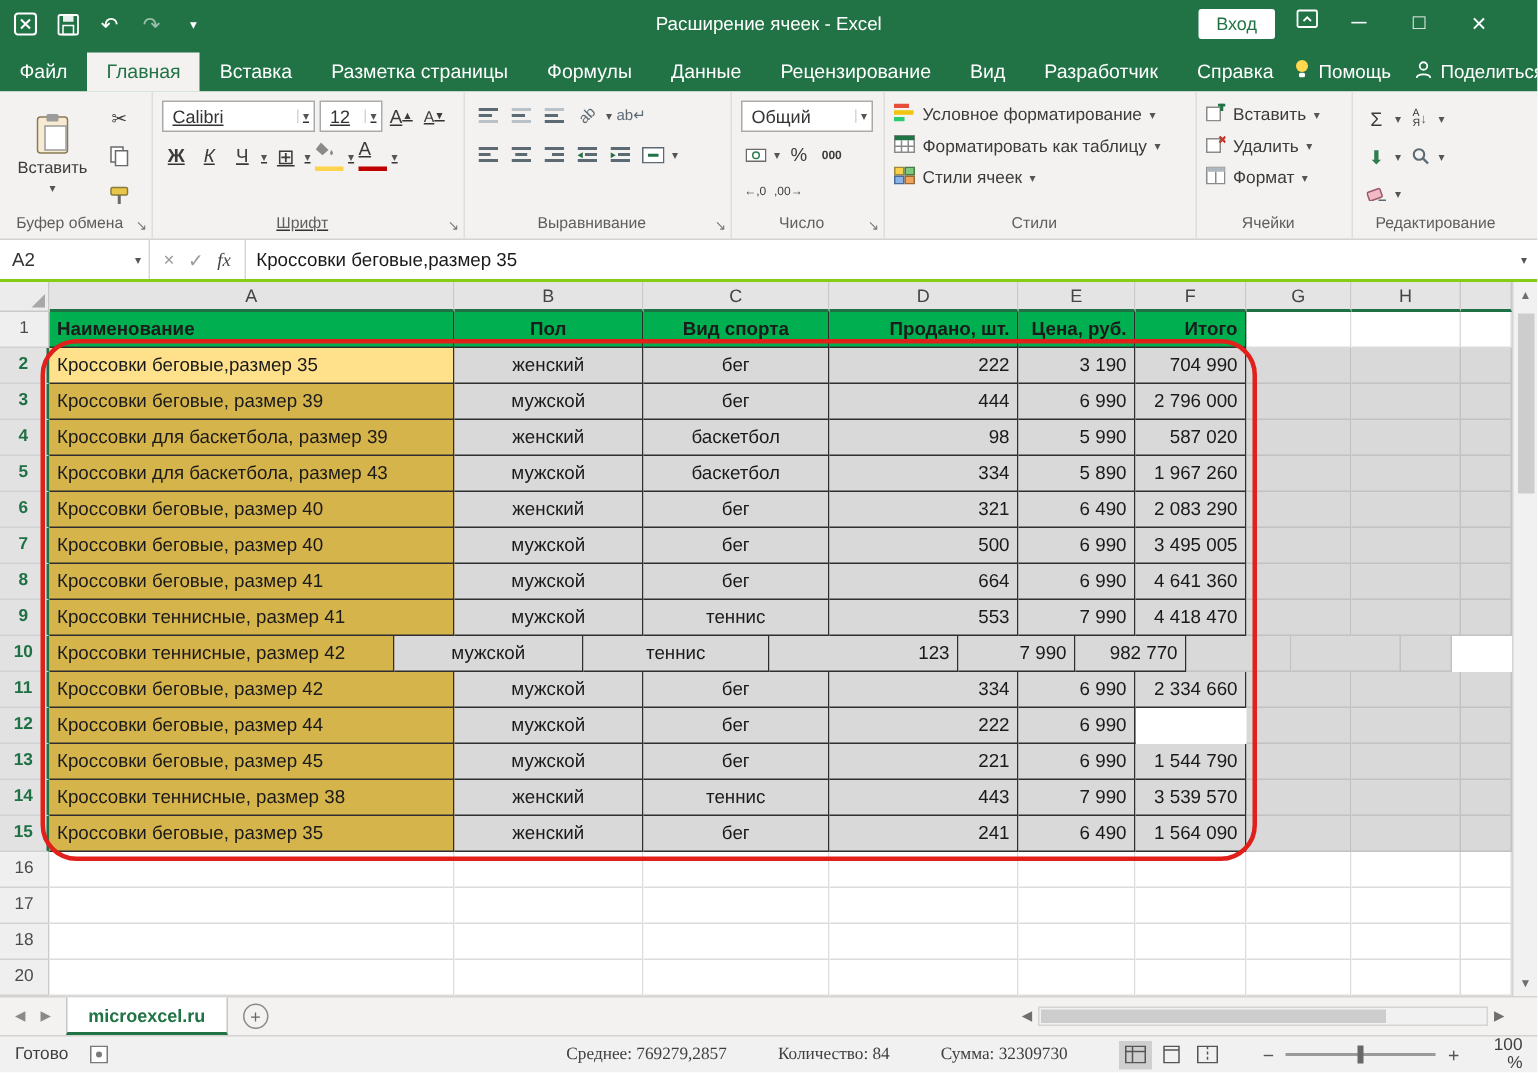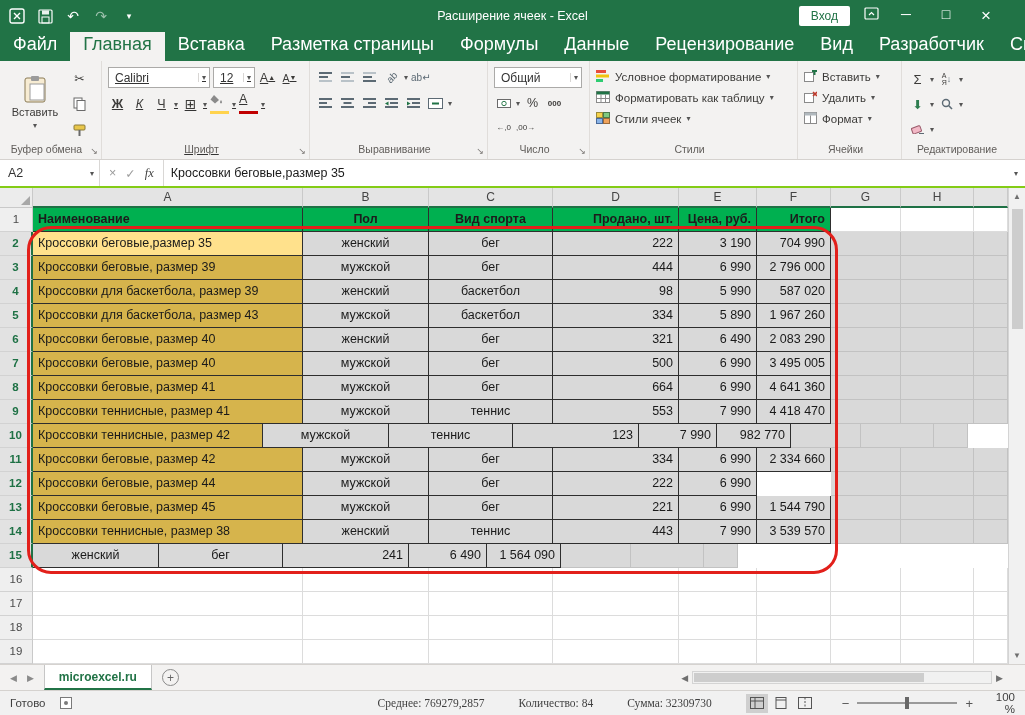--- a/index.html
+++ b/index.html
@@ -12,21 +12,21 @@
   .qat { display:flex; align-items:center; gap:10px; padding-left:8px; }
   .qat .qicon { display:inline-flex; align-items:center; justify-content:center; width:18px; height:18px; font-size:14px; color:#fff; }
   .qicon.dim { opacity:.55; }
   .win-title { position:absolute; left:0; right:0; text-align:center; font-size:12.5px; pointer-events:none; }
   .tb-right { margin-left:auto; display:flex; align-items:flex-start; gap:14px; padding-right:26px; z-index:2; }
   .signin-btn { background:#fff; color:#217346; font-size:12px; padding:3px 12px; border-radius:2px; }
   .winbtn { width:26px; text-align:center; font-size:14px; }
 
   
   .tabsrow { height:29px; background:#217346; display:flex; align-items:flex-end; color:#fff; }
-  .rtab { padding:5px 13px 6px; font-size:18px; white-space:nowrap; }
+  .rtab { padding:5px 13px 6px; font-size:13px; white-space:nowrap; }
   .rtab.active { background:#f3f2f1; color:#217346; }
   .tabs-right { margin-left:auto; display:flex; align-items:center; gap:16px; padding:0 12px 5px 0; font-size:12.5px; }
   .tr-item { display:flex; align-items:center; gap:5px; }
 
   
   .ribbon { height:99px; background:#f3f2f1; border-bottom:1px solid #d5d2cf; display:flex; }
   .rgroup { position:relative; display:flex; flex-direction:column; border-right:1px solid #e0ddda; padding:3px 4px 0 6px; }
   .rg-body { flex:1; }
   .rg-label { height:16px; font-size:10.5px; color:#605d5a; text-align:center; white-space:nowrap; padding-right:10px; }
   .launcher { position:absolute; right:3px; bottom:3px; font-size:9px; color:#7a7774; }
@@ -654,20 +654,21 @@
         <div class="g-cell sel-data a-c" style="width: 124px;">теннис</div>
         <div class="g-cell sel-data a-r" style="width: 126px;">443</div>
         <div class="g-cell sel-data a-r" style="width: 78px;">7 990</div>
         <div class="g-cell sel-data a-r" style="width: 74px;">3 539 570</div>
         <div class="g-cell sel-empty" style="width: 70px;"></div>
         <div class="g-cell sel-empty" style="width: 73px;"></div>
         <div class="g-cell sel-empty" style="width: 34px;"></div>
       </div>
       <div class="g-row">
         <div class="g-rowhdr sel">15</div>
+        <div class="g-cell gold a-l" style="width: 270px;">Кроссовки беговые, размер 35</div>
         <div class="g-cell sel-data a-c" style="width: 126px;">женский</div>
         <div class="g-cell sel-data a-c" style="width: 124px;">бег</div>
         <div class="g-cell sel-data a-r" style="width: 126px;">241</div>
         <div class="g-cell sel-data a-r" style="width: 78px;">6 490</div>
         <div class="g-cell sel-data a-r" style="width: 74px;">1 564 090</div>
         <div class="g-cell sel-empty" style="width: 70px;"></div>
         <div class="g-cell sel-empty" style="width: 73px;"></div>
         <div class="g-cell sel-empty" style="width: 34px;"></div>
       </div>
       <div class="g-row">
@@ -700,21 +701,21 @@
         <div class="g-cell plain" style="width: 126px;"></div>
         <div class="g-cell plain" style="width: 124px;"></div>
         <div class="g-cell plain" style="width: 126px;"></div>
         <div class="g-cell plain" style="width: 78px;"></div>
         <div class="g-cell plain" style="width: 74px;"></div>
         <div class="g-cell plain" style="width: 70px;"></div>
         <div class="g-cell plain" style="width: 73px;"></div>
         <div class="g-cell plain" style="width: 34px;"></div>
       </div>
       <div class="g-row">
-        <div class="g-rowhdr">19</div>
+        <div class="g-rowhdr">20</div>
         <div class="g-cell plain" style="width: 270px;"></div>
         <div class="g-cell plain" style="width: 126px;"></div>
         <div class="g-cell plain" style="width: 124px;"></div>
         <div class="g-cell plain" style="width: 126px;"></div>
         <div class="g-cell plain" style="width: 78px;"></div>
         <div class="g-cell plain" style="width: 74px;"></div>
         <div class="g-cell plain" style="width: 70px;"></div>
         <div class="g-cell plain" style="width: 73px;"></div>
         <div class="g-cell plain" style="width: 34px;"></div>
       </div>

